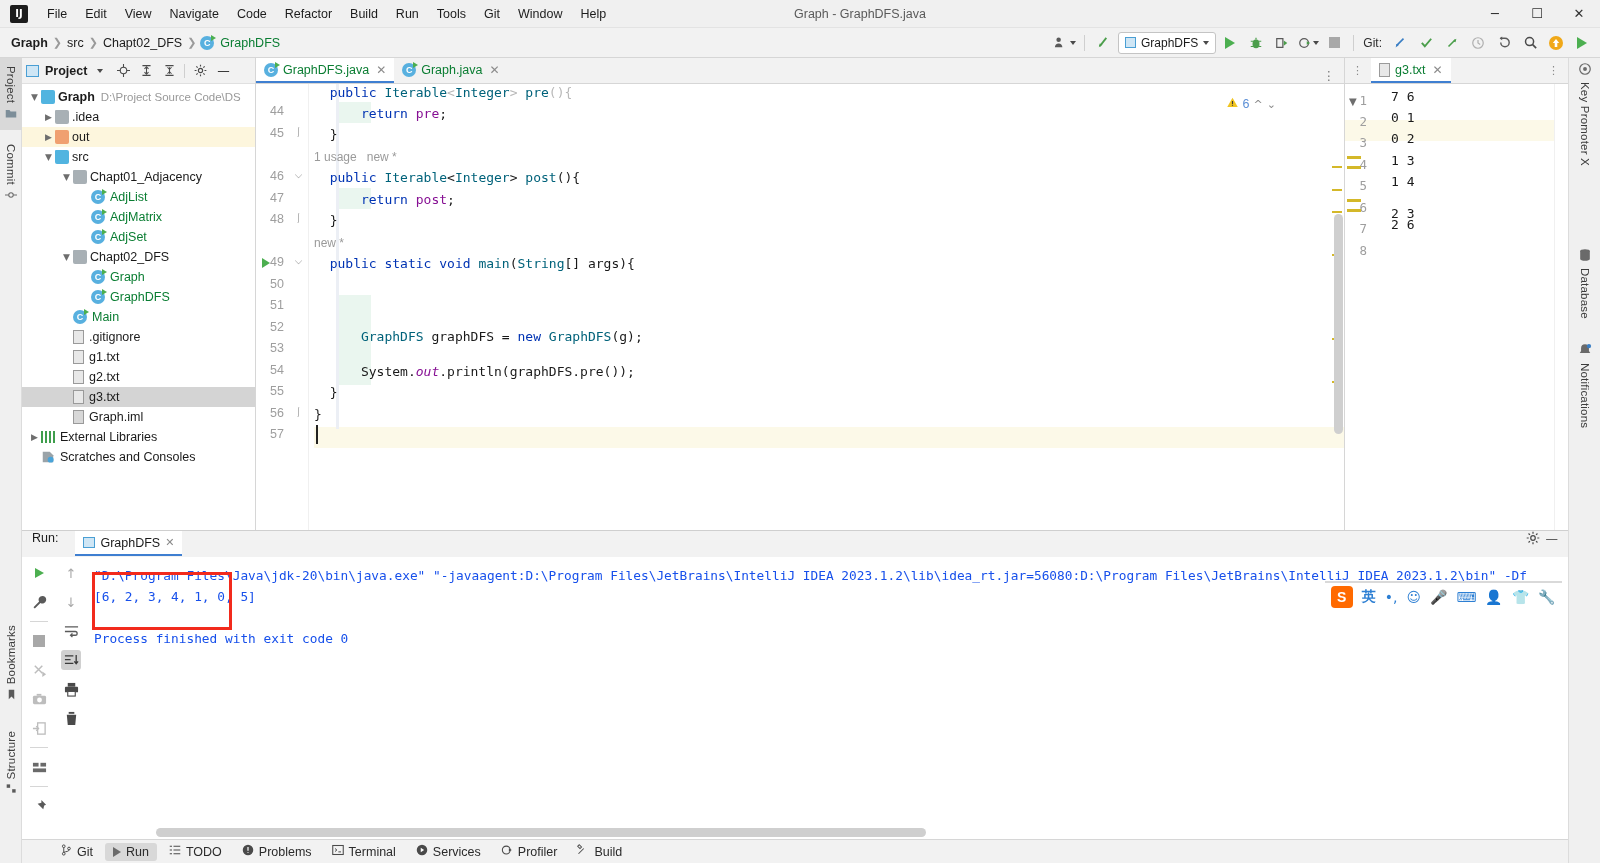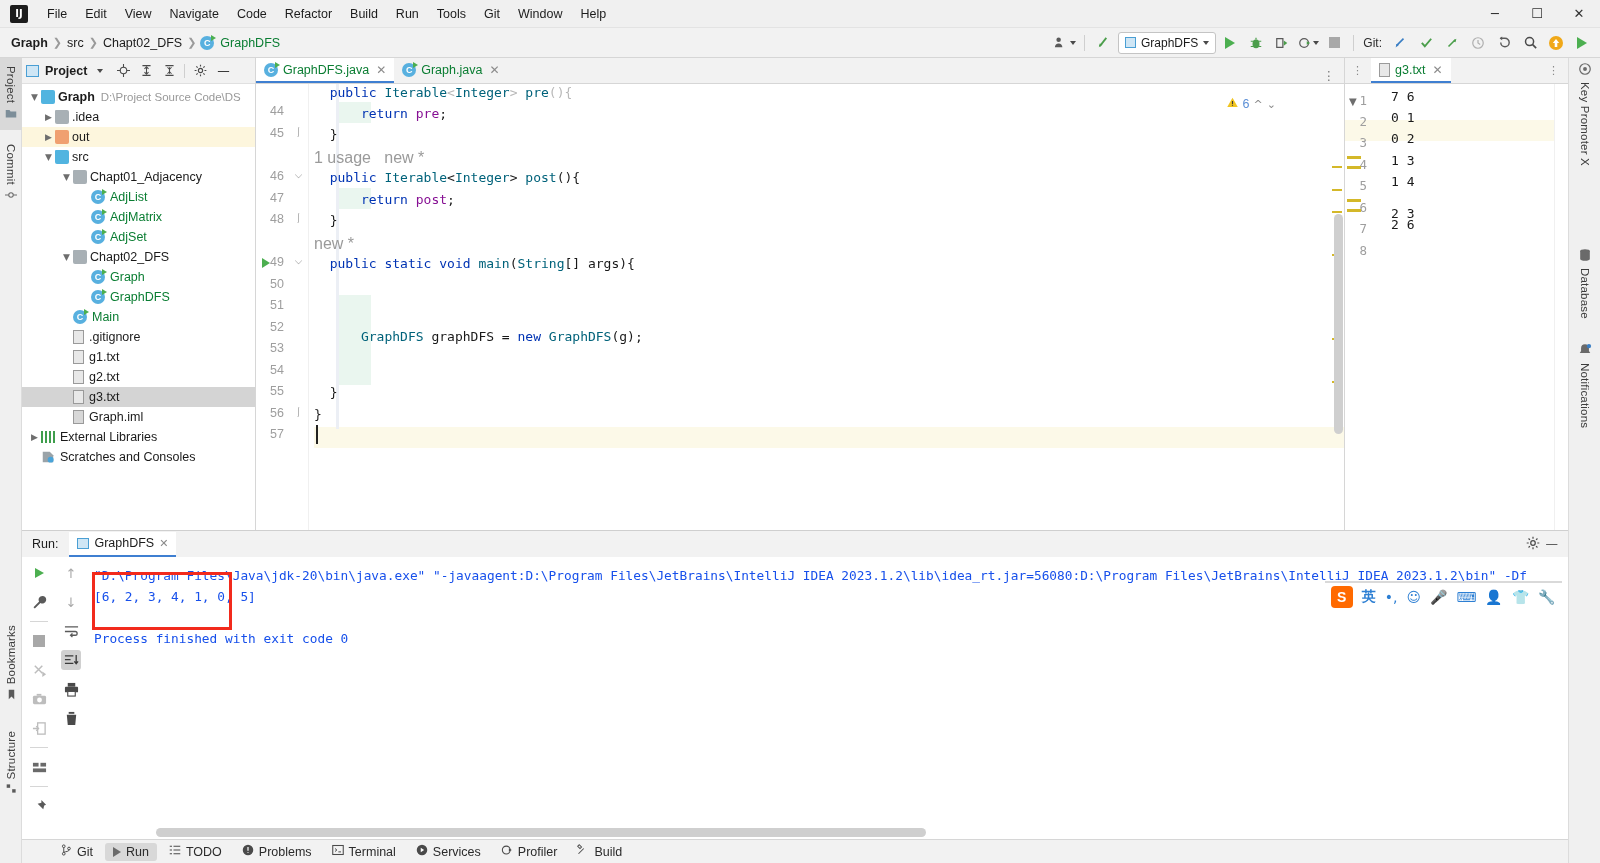--- a/index.html
+++ b/index.html
@@ -112,21 +112,21 @@
   .fold { position:absolute; right:10px; width:11px; height:11px; color:#a0a0a0;
           font-size:10px; display:flex; align-items:center; justify-content:center; }
   #code { flex:1; position:relative; overflow:hidden; }
   .cl { position:absolute; left:0; white-space:pre; font-size:13px; line-height:21px;
         font-family:"DejaVu Sans Mono","Liberation Mono",monospace; }
   .kw { color:#0033b3; }
   .str { color:#067d17; }
   .fn { color:#00627a; }
   .fld { color:#871094; }
   .stat { color:#871094; font-style:italic; }
-  .hint { color:#9a9a9a; font-size:16px; font-family:"Liberation Sans",sans-serif;}
+  .hint { color:#9a9a9a; font-size:12px; font-family:"Liberation Sans",sans-serif;}
   .param { background:#ededed; color:#787878; font-size:11.5px; border-radius:2px;
            padding:0 2px; }
   .indentguide { position:absolute; width:1px; background:#e4e4e4; }
   .codehl { position:absolute; background:#eaf6ef; }
   .curline { position:absolute; left:0; right:0; height:21px; background:#fcf9e8; }
   .strip-mark { position:absolute; left:2px; width:10px; height:2px; background:#d4b829; }
   #vscroll { position:absolute; right:1px; width:9px; background:#cfcfcf; border-radius:5px; }
 
   
   #right-editor { width:224px; flex:none; background:#fff; display:flex;
@@ -137,22 +137,22 @@
   .rln { position:absolute; left:6px; font-size:12.5px; color:#9e9e9e;
          width:16px; text-align:right; font-family:"DejaVu Sans Mono",monospace;}
   .rtxt { position:absolute; left:46px; font-size:13px; line-height:21px;
           font-family:"DejaVu Sans Mono","Liberation Mono",monospace; color:#1a1a1a; }
   .rhl { position:absolute; left:0; right:0; height:21px; background:#fcf9e8; }
   .rmark { position:absolute; left:2px; width:14px; height:2.5px; background:#d4b829; }
 
   
   #run-panel { flex:1; display:flex; flex-direction:column; background:#fff;
                border-top:1px solid #cfcfcf; min-height:0; }
-  #run-head { height:26px; background:#f2f2f2; display:flex; align-items:center;
-              padding-left:10px; gap:11px; }
+  #run-head { height:26px; background:#f2f2f2; display:flex; align-items:flex-start;
+              padding-left:10px; gap:17px; }
   #run-label { font-size:12.5px; color:#1c1c1c; }
   #run-tab { height:25px; display:flex; align-items:center; gap:5px; padding:0 8px;
              background:#fff; border-bottom:2px solid #3f7fd1; font-size:12.5px; }
   #run-head-right { margin-left:auto; display:flex; gap:6px; padding-right:10px; }
   #run-main { flex:1; display:flex; min-height:0; position:relative; }
   .console-rail { width:34px; flex:none; display:flex; flex-direction:column;
                   align-items:center; padding-top:6px; gap:9px; background:#fff; }
   .cr-ico { width:20px;height:20px;display:flex;align-items:center;justify-content:center;
             color:#6c6c6c; font-size:13px; }
   .cr-ico.sel { background:#d0d0d0; border-radius:3px; }
@@ -189,20 +189,21 @@
     <div class="menu-item">Navigate</div>
     <div class="menu-item">Code</div>
     <div class="menu-item">Refactor</div>
     <div class="menu-item">Build</div>
     <div class="menu-item">Run</div>
     <div class="menu-item">Tools</div>
     <div class="menu-item">Git</div>
     <div class="menu-item">Window</div>
     <div class="menu-item">Help</div>
   </div>
+  <div id="win-title" style="padding-left:120px;">Graph - GraphDFS.java</div>
   <div id="win-buttons">
     <div class="winbtn glyph">─</div>
     <div class="winbtn glyph">☐</div>
     <div class="winbtn close glyph">✕</div>
   </div>
 </div>
 
 <div id="navbar">
   <span class="crumb bold">Graph</span>
   <span class="crumb-sep glyph">❯</span>
@@ -544,20 +545,21 @@
             <div class="cl" style="top:19px;">      <span class="kw">return</span> <span class="fld">pre</span>;</div>
             <div class="cl" style="top:40px;">  }</div>
             <div class="cl hint" style="top:63px;font-family:'Liberation Sans',sans-serif;">1 usage   new *</div>
             <div class="cl" style="top:83px;">  <span class="kw">public</span> <span class="fn">Iterable</span>&lt;<span class="fn">Integer</span>&gt; <span class="fn">post</span>(){</div>
             <div class="cl" style="top:105px;">      <span class="kw">return</span> <span class="fld">post</span>;</div>
             <div class="cl" style="top:126px;">  }</div>
             <div class="cl hint" style="top:149px;font-family:'Liberation Sans',sans-serif;">new *</div>
             <div class="cl" style="top:169px;">  <span class="kw">public static void</span> <span class="fn">main</span>(<span class="fn">String</span>[] args){</div>
             <div class="cl" style="top:191px;"></div>
             <div class="cl" style="top:242px;">      <span class="fn">GraphDFS</span> graphDFS = <span class="kw">new</span> <span class="fn">GraphDFS</span>(g);</div>
+            <div class="cl" style="top:277px;">      System.<span class="stat">out</span>.println(graphDFS.pre());</div>
             <div class="cl" style="top:298px;">  }</div>
             <div class="cl" style="top:320px;">}</div>
             <div style="position:absolute;top:341px;left:2px;width:1.5px;height:19px;background:#222;"></div>
 
             <div style="position:absolute;top:12px;right:68px;display:flex;align-items:center;gap:4px;">
               <span>
                 <svg width="13" height="13" viewBox="0 0 16 16">
                     <path d="M8 2l6.5 11.5h-13z" fill="#f0c420"></path>
                     <path d="M8 6v4M8 11.3v1.1" stroke="#3a3a3a" stroke-width="1.4"></path>
                   </svg>

